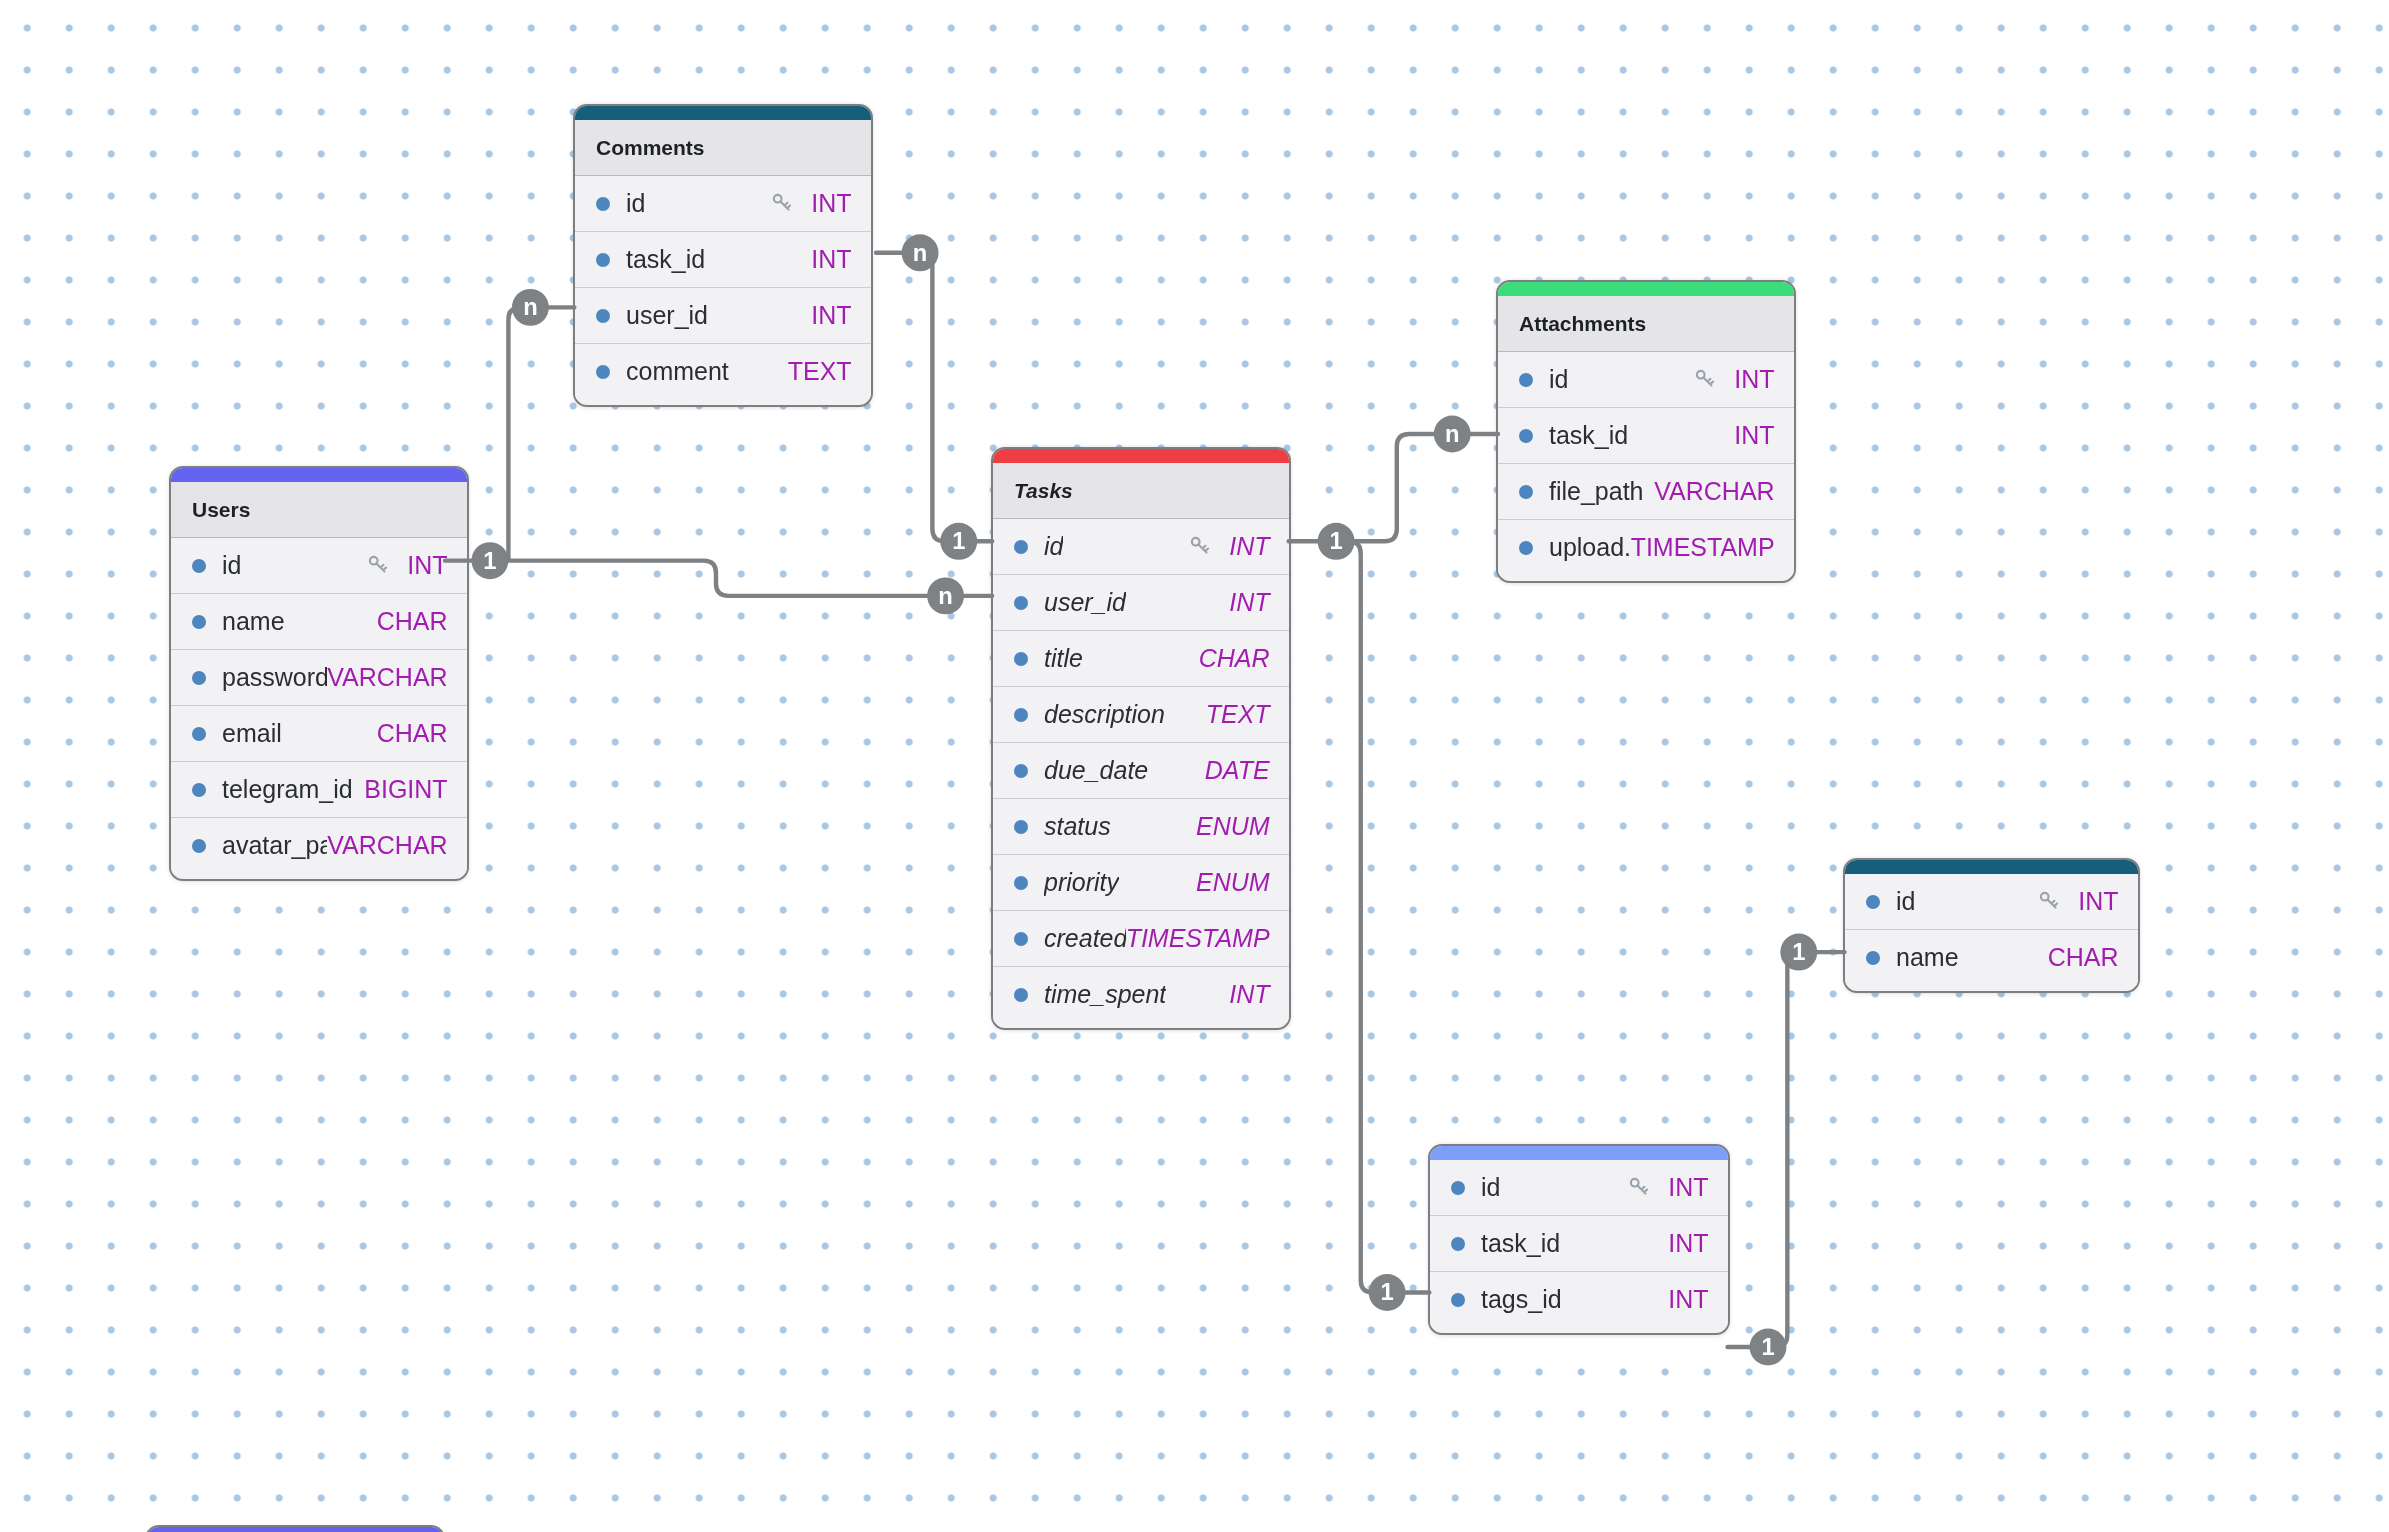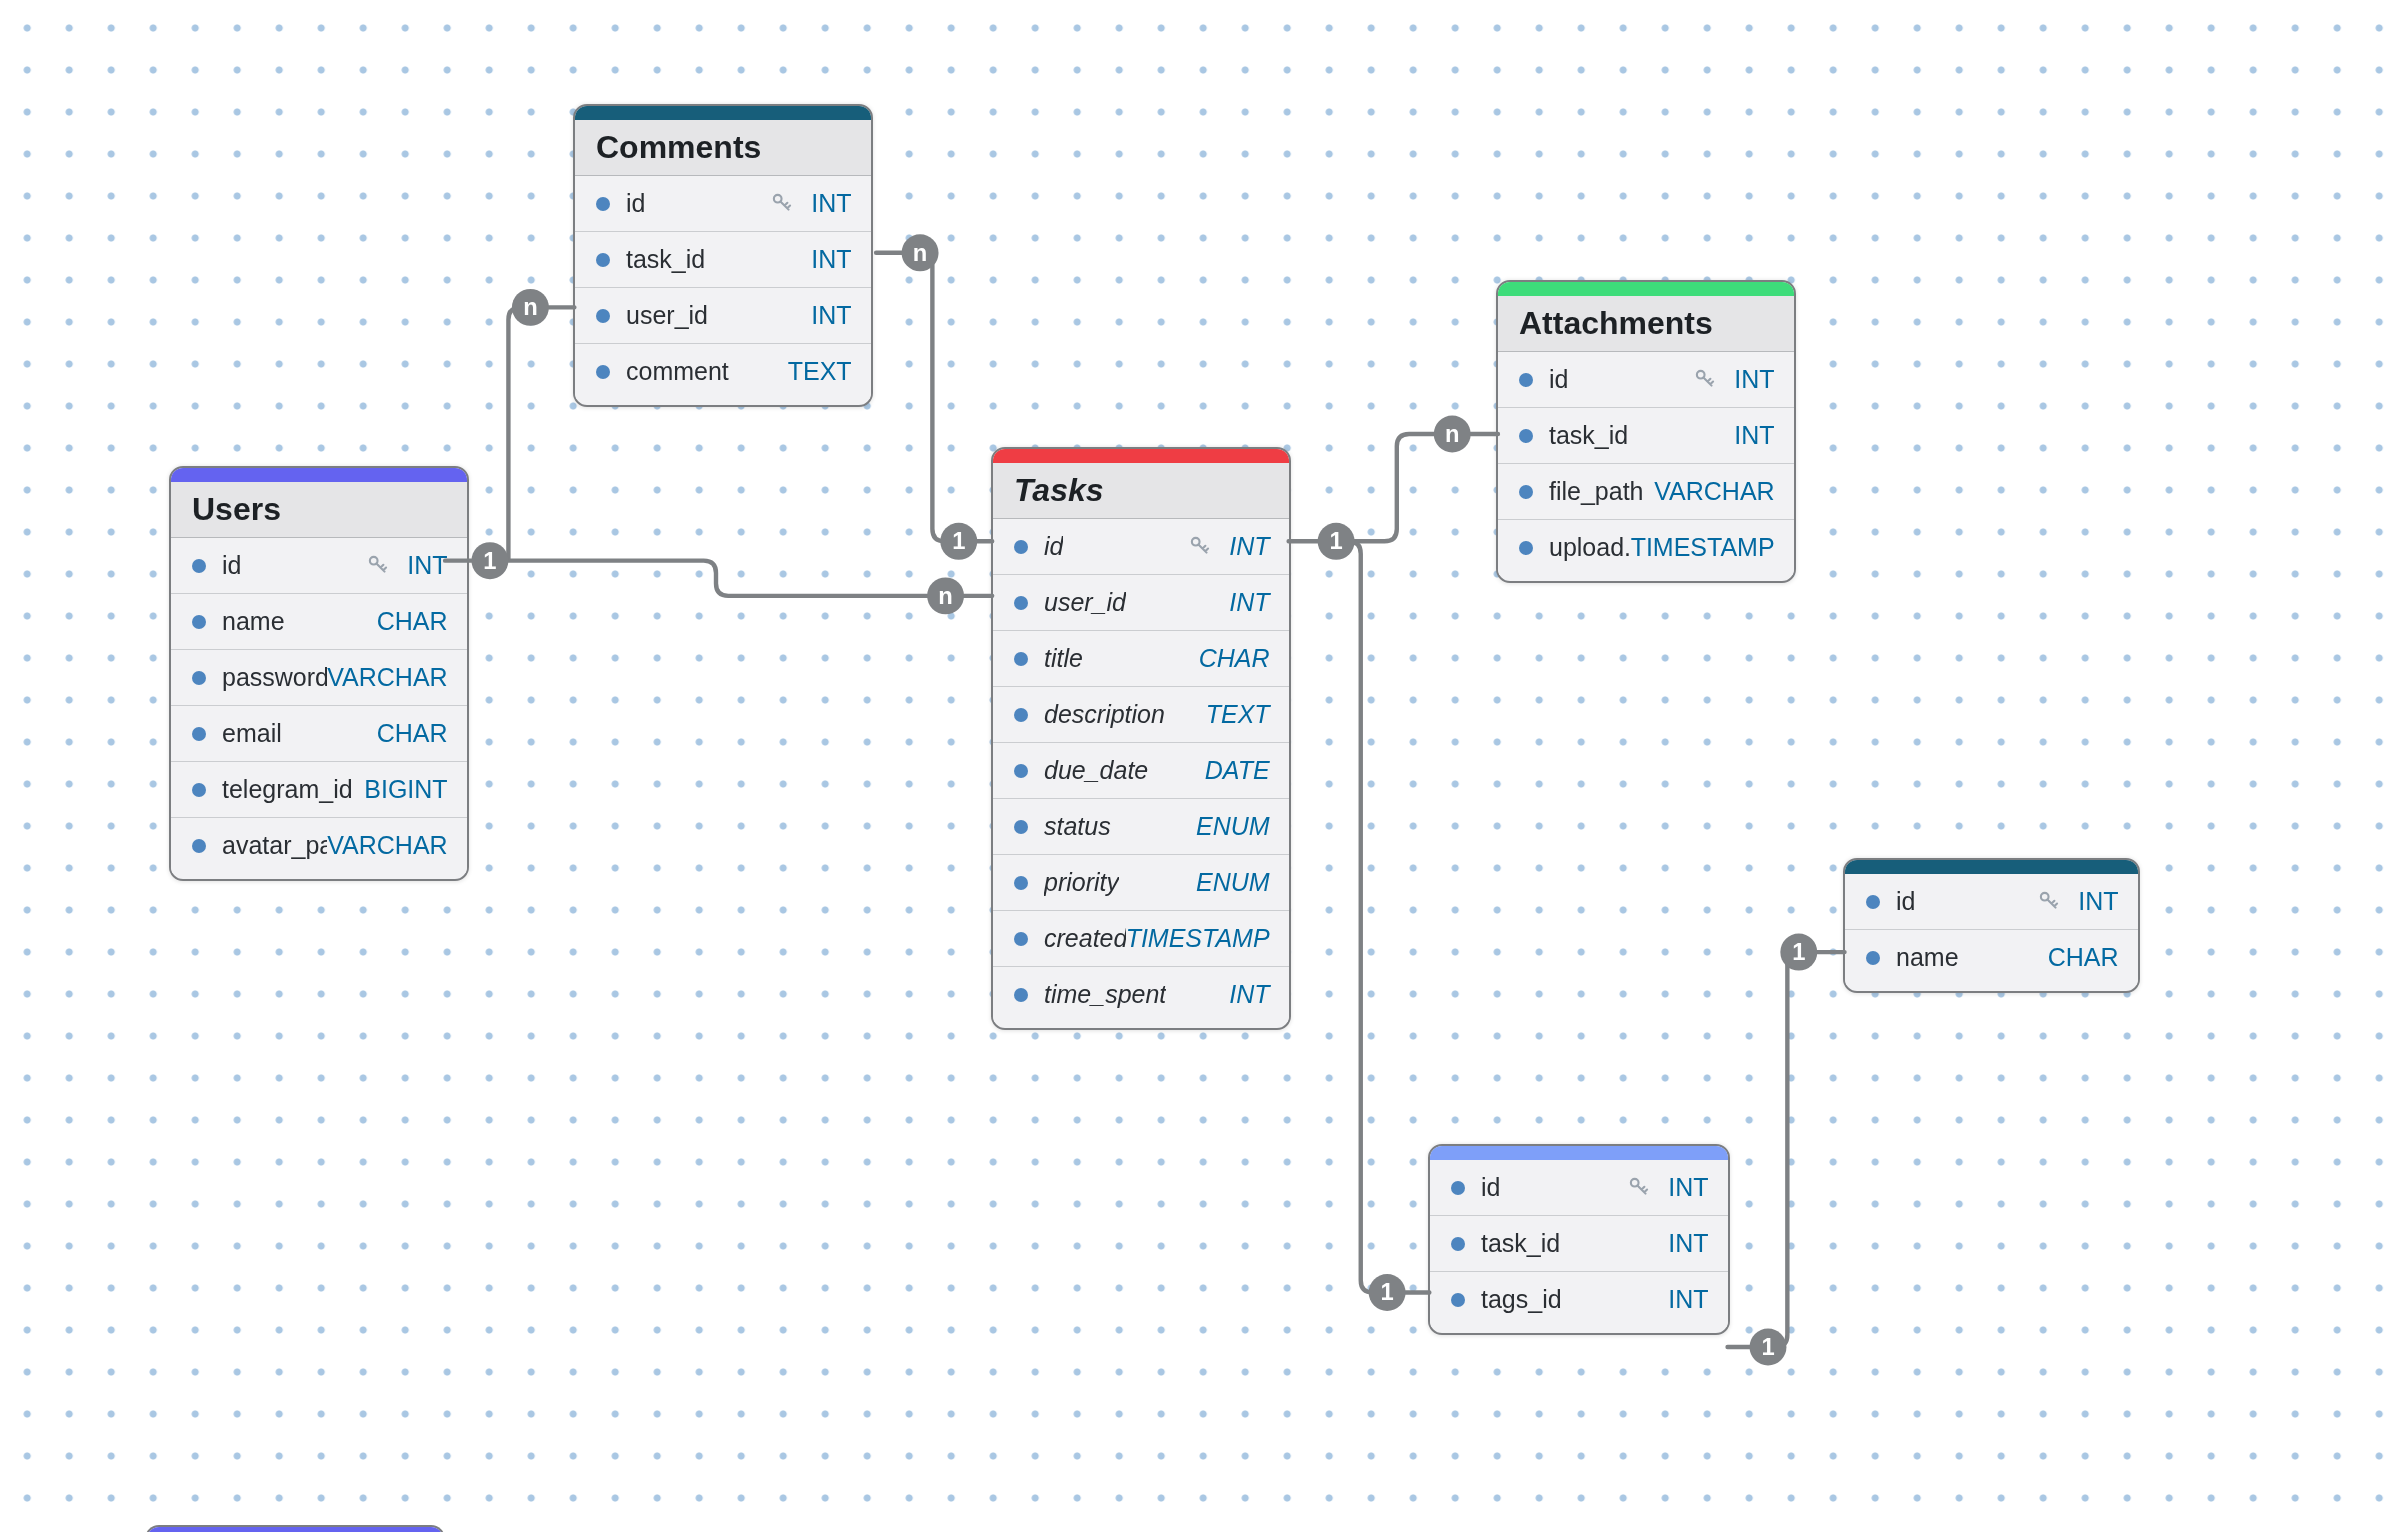--- a/index.html
+++ b/index.html
@@ -25,37 +25,37 @@
     overflow:hidden;
     background:#f2f2f4;
     box-shadow:0 0.9px 4.4px rgba(0,0,0,0.12);
     box-sizing:border-box;
   }
   .accent-bar{height:14px;}
   .thead{
     height:55px;display:flex;align-items:center;
     padding:0 21px;background:#e5e5e7;
     border-bottom:1.8px solid #b7b9bc;
-    font-size:32px;font-weight:700;color:#1d2125;
+    font-size:21px;font-weight:700;color:#1d2125;
   }
   .rows{padding-bottom:6px;}
   .frow{
     height:55px;display:flex;align-items:center;
     padding:0 19.4px 0 21px;font-size:25px;color:#2a2e33;
     background:#f2f2f4;
   }
   .frow + .frow{border-top:1.8px solid #cbcdd0;}
   .fdot{
     width:14px;height:14px;border-radius:50%;
     background:#4d85bf;margin-right:16px;flex:0 0 auto;
   }
   .fname{white-space:nowrap;overflow:hidden;}
   .ftype{
     margin-left:auto;display:flex;align-items:center;gap:17px;
-    color:#0369a1;font-size:25px;white-space:nowrap;
+    color:#a21caf;font-size:25px;white-space:nowrap;
   }
   .key-icon{width:23px;height:23px;color:#9aa3ad;flex:0 0 auto;}
   .partial-table{
     position:absolute;border:2.6px solid #7c7e81;border-bottom:none;
     border-radius:14px 14px 0 0;overflow:hidden;box-sizing:border-box;height:30px;
     background:#f2f2f4;
   }
 </style>
 </head>
 <body>

